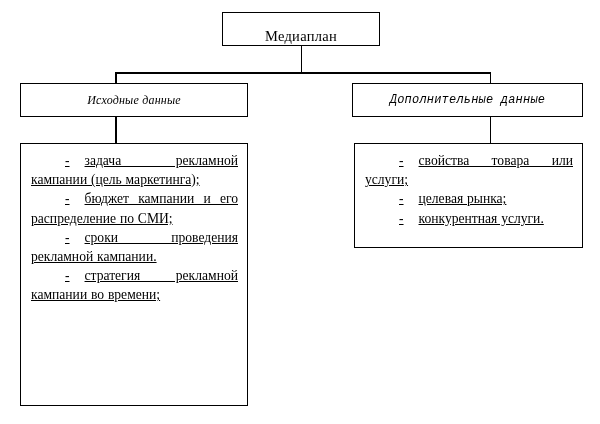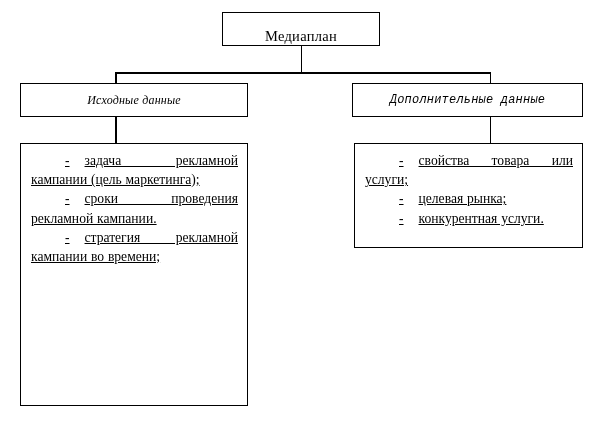--- a/index.html
+++ b/index.html
@@ -110,20 +110,21 @@
   <div class="box hdr-box hdr-right">
     <span class="hdr-label">Дополнительные данные</span>
   </div>
 
   <div class="line-v conn-left-mid"></div>
   <div class="line-v conn-right-mid"></div>
 
   <div class="box body-box body-left">
     <ul class="body-list">
       <li class="body-item"><span class="dash">-</span><span>задача рекламной кампании (цель маркетинга);</span></li>
+      <li class="body-item"><span class="dash">-</span><span>бюджет кампании и его распределение по СМИ;</span></li>
       <li class="body-item"><span class="dash">-</span><span>сроки проведения рекламной кампании.</span></li>
       <li class="body-item"><span class="dash">-</span><span>стратегия рекламной кампании во времени;</span></li>
     </ul>
   </div>
 
   <div class="box body-box body-right">
     <ul class="body-list">
       <li class="body-item"><span class="dash">-</span><span>свойства товара или услуги;</span></li>
       <li class="body-item"><span class="dash">-</span><span>целевая рынка;</span></li>
       <li class="body-item"><span class="dash">-</span><span>конкурентная услуги.</span></li>

